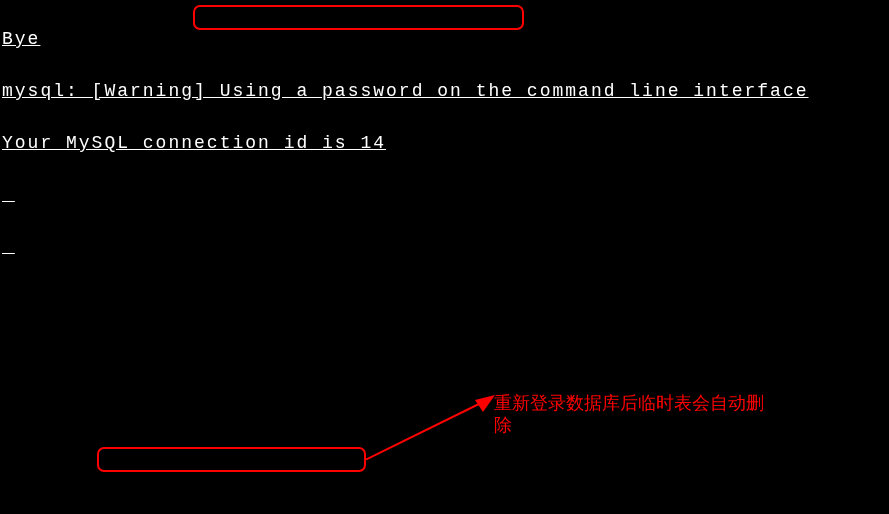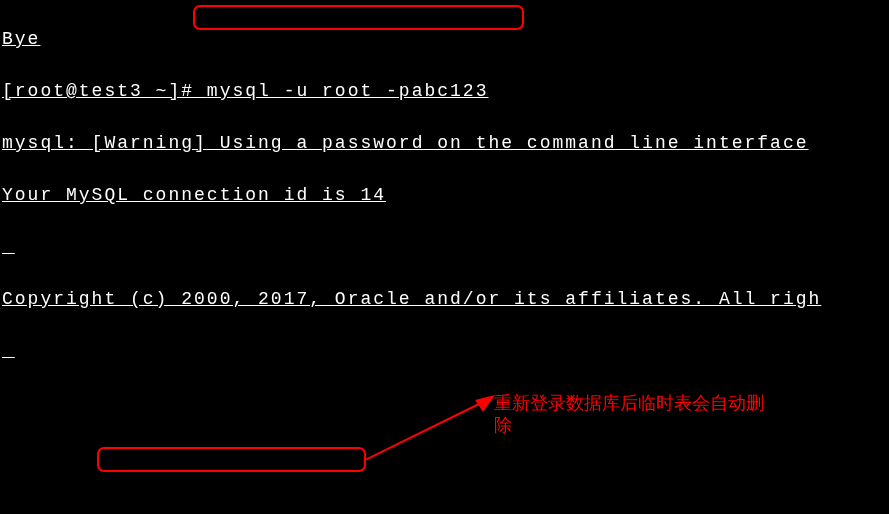--- a/index.html
+++ b/index.html
@@ -37,25 +37,23 @@
     line-height: 22px;
     letter-spacing: 0;
   }
   .arrow { position:absolute; pointer-events:none; }
 </style>
 </head>
 <body>
 
 <div class="term">
 <span class="line">Bye</span>
-<span class="line"><span>[root@test3 ~]# </span><span>mysql -u root -pabc123</span></span>
 <span class="line">mysql: [Warning] Using a password on the command line interface</span>
 <span class="line">Your MySQL connection id is 14</span>
 <span class="line"> </span>
-<span class="line">Copyright (c) 2000, 2017, Oracle and/or its affiliates. All righ</span>
 <span class="line"> </span>
 
 
 
 
 
 
 
 
 

